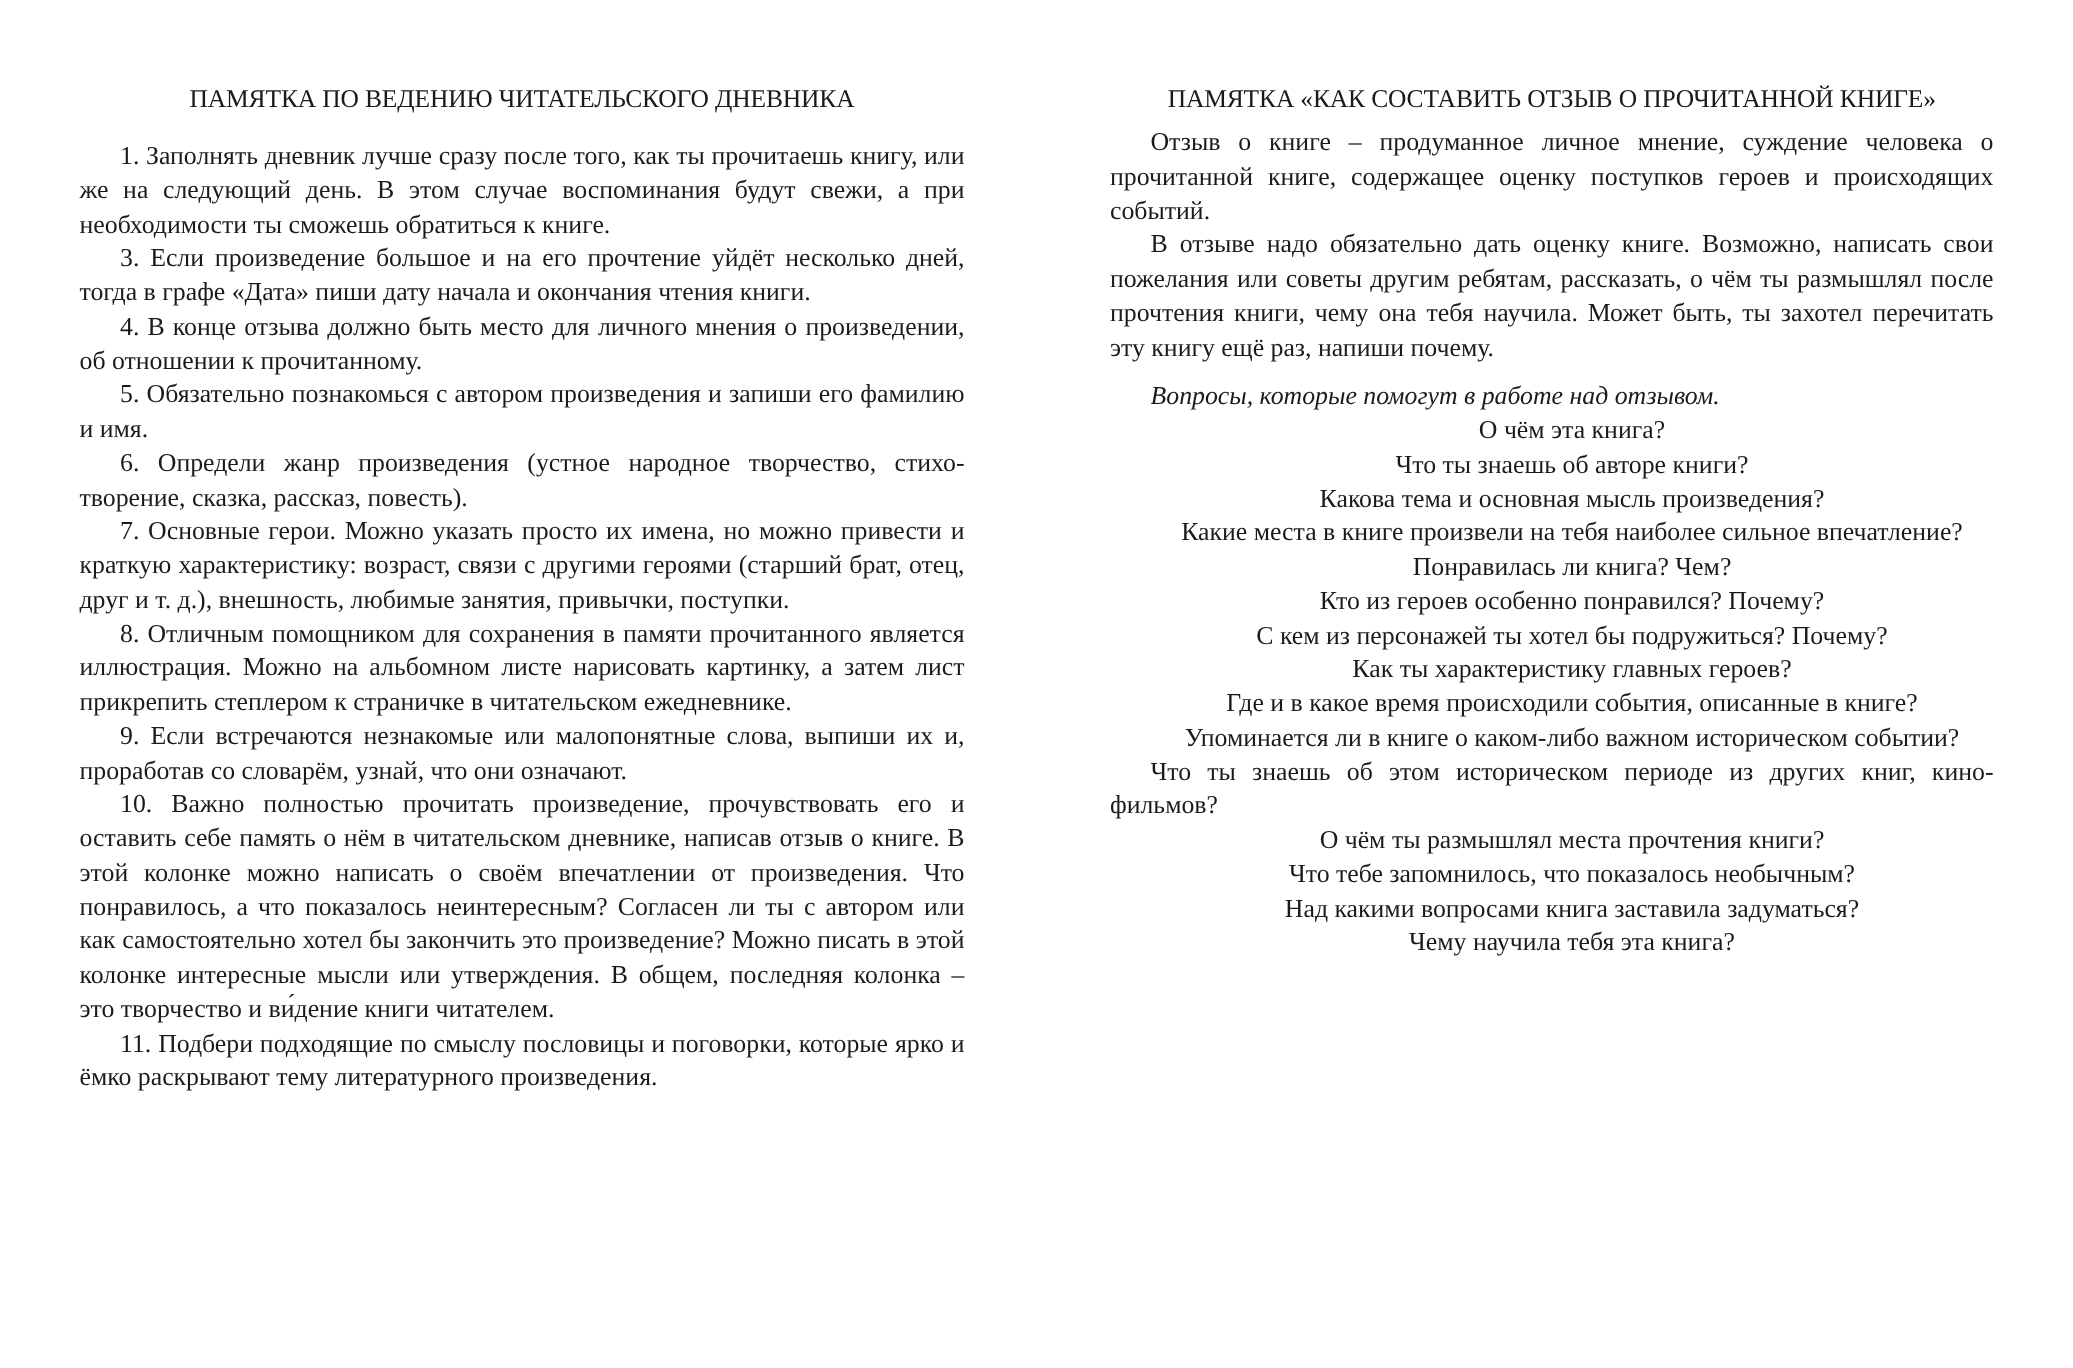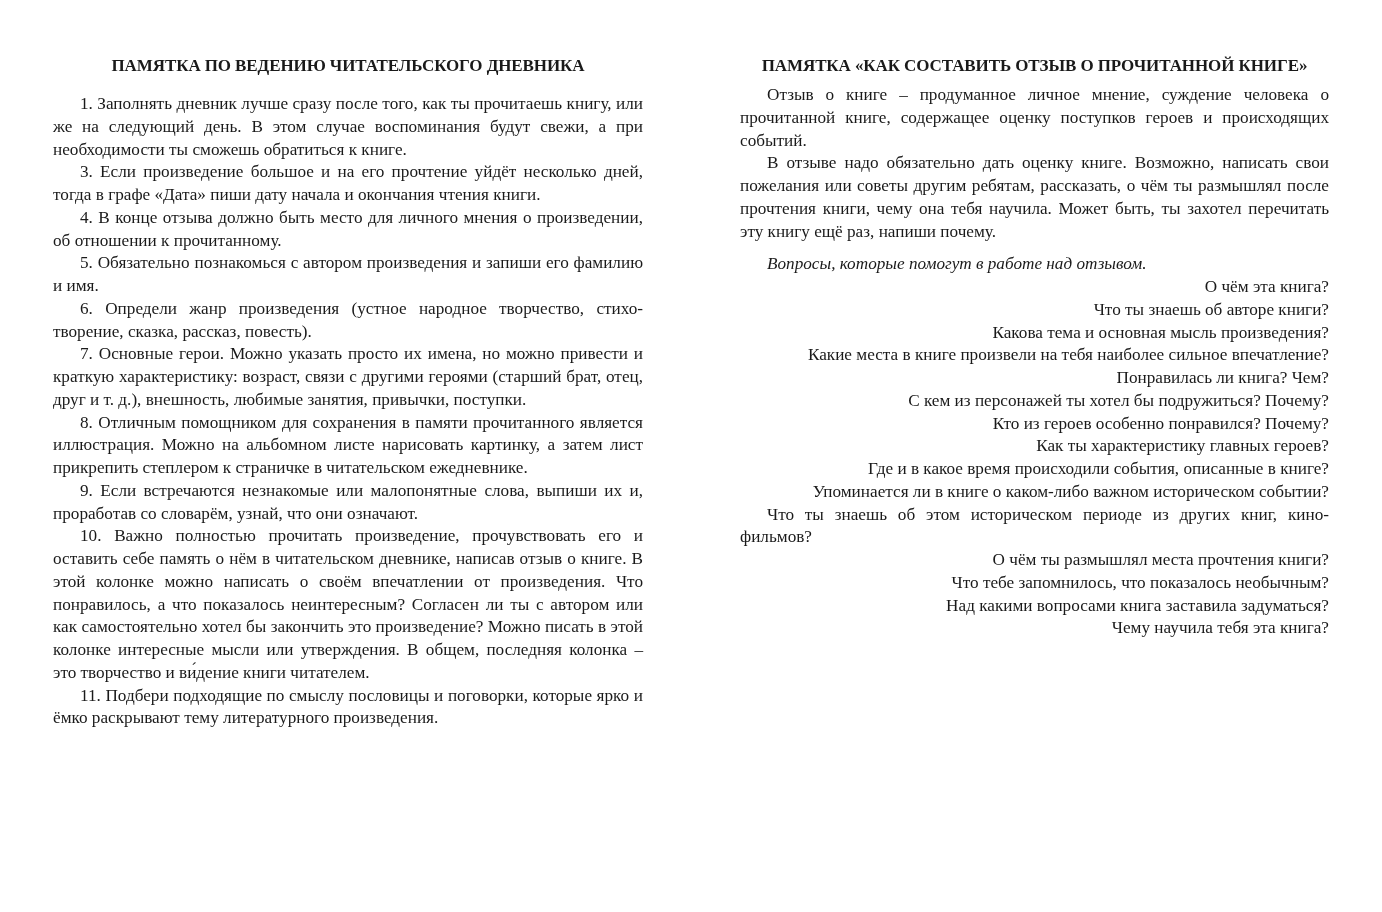--- a/index.html
+++ b/index.html
@@ -21,21 +21,21 @@
     }
     #left-page {
       left: 53px;
       width: 590px;
     }
     #right-page {
       left: 740px;
       width: 589px;
     }
     .title {
-      font-weight: bold;
+      font-weight: normal;
       font-size: 17px;
       text-align: center;
       white-space: nowrap;
       margin: 0;
       letter-spacing: -0.1px;
     }
     #left-page .title {
       position: absolute;
       top: 56px;
       left: 0;
@@ -63,21 +63,21 @@
       text-indent: 27px;
     }
     .subhead {
       margin: 10px 0 0 0;
       text-indent: 27px;
       font-style: italic;
     }
     .question {
       margin: 0;
       text-indent: 27px;
-      text-align: right;
+      text-align: center;
     }
     .question.wrap {
       text-align: justify;
       text-align-last: left;
     }
   </style>
 </head>
 <body>
 
 <div class="page" id="left-page">
@@ -101,22 +101,22 @@
   <div class="body">
     <p class="para">Отзыв о книге – продуманное личное мнение, суждение человека о прочитанной книге, содержащее оценку поступков героев и проис­ходящих событий.</p>
     <p class="para">В отзыве надо обязательно дать оценку книге. Возможно, написать свои пожелания или советы другим ребятам, рассказать, о чём ты размышлял по­сле прочтения книги, чему она тебя научила. Может быть, ты захотел пере­читать эту книгу ещё раз, напиши почему.</p>
     <p class="subhead">Вопросы, которые помогут в работе над отзывом.</p>
     <div>
       <p class="question">О чём эта книга?</p>
       <p class="question">Что ты знаешь об авторе книги?</p>
       <p class="question">Какова тема и основная мысль произведения?</p>
       <p class="question">Какие места в книге произвели на тебя наиболее сильное впечатление?</p>
       <p class="question">Понравилась ли книга? Чем?</p>
+      <p class="question">Кто из героев особенно понравился? Почему?</p>
       <p class="question">С кем из персонажей ты хотел бы подружиться? Почему?</p>
-      <p class="question">Кто из героев особенно понравился? Почему?</p>
       <p class="question">Как ты характеристику главных героев?</p>
       <p class="question">Где и в какое время происходили события, описанные в книге?</p>
       <p class="question">Упоминается ли в книге о каком-либо важном историческом событии?</p>
       <p class="question wrap">Что ты знаешь об этом историческом периоде из других книг, кино­фильмов?</p>
       <p class="question">О чём ты размышлял места прочтения книги?</p>
       <p class="question">Что тебе запомнилось, что показалось необычным?</p>
       <p class="question">Над какими вопросами книга заставила задуматься?</p>
       <p class="question">Чему научила тебя эта книга?</p>
     </div>
   </div>

